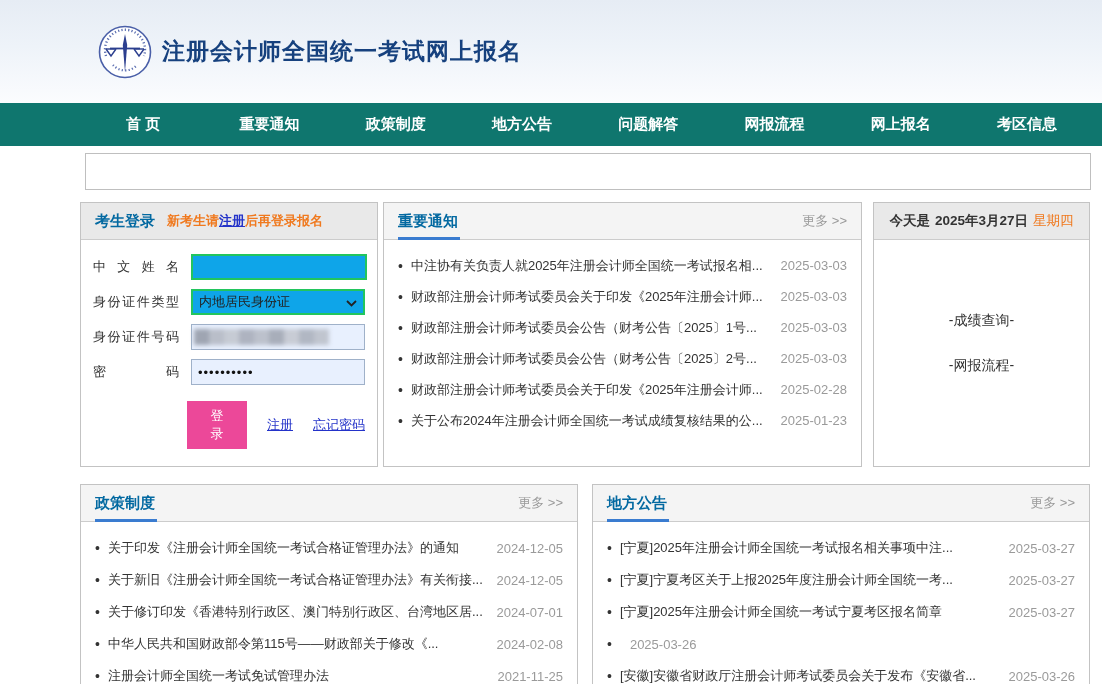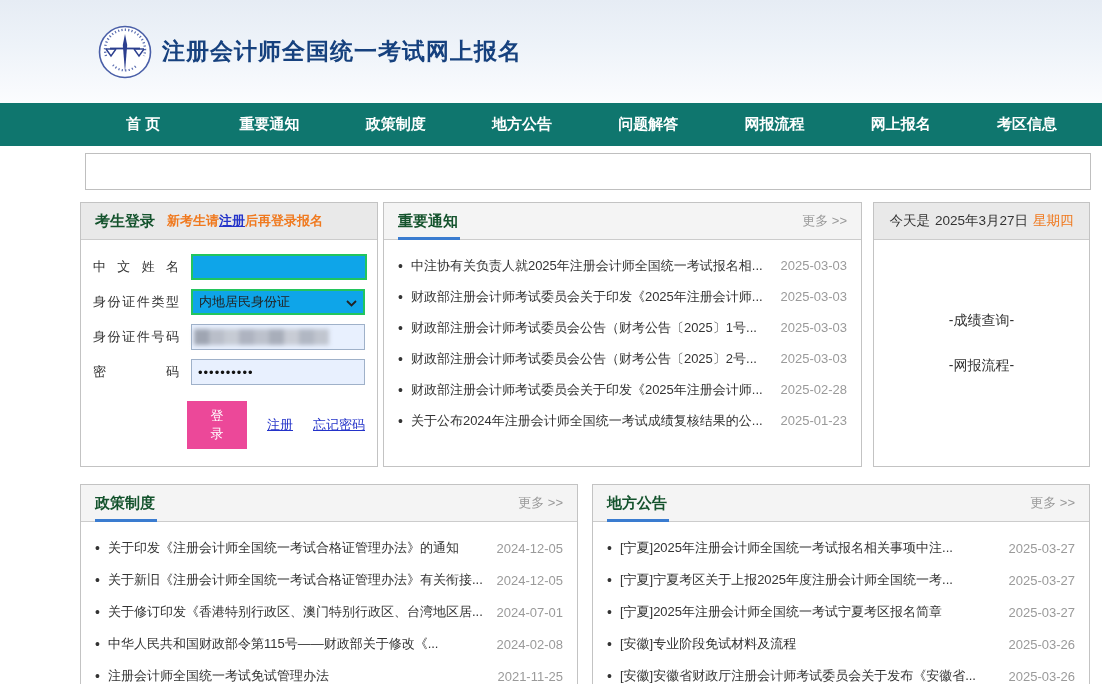--- a/index.html
+++ b/index.html
@@ -32,21 +32,21 @@
   .login-panel  { width:298px; height:265px; margin-right:5px; }
   .notices-panel{ width:479px; height:265px; margin-right:11px; }
   .today-panel  { width:217px; height:265px; }
   .policy-panel { width:498px; height:240px; margin-right:14px; }
   .local-panel  { width:498px; height:240px; }
   .panel-header {
     height:37px; border-bottom:1px solid #ccc; display:flex; align-items:center; padding:0 14px;
   }
   .panel-header.gray  { background:#e9e9e9; }
   .panel-header.light { background:#f4f4f4; position:relative; }
-  .panel-title { font-size:15px; font-weight:bold; color:#14532d;text-align:right; }
+  .panel-title { font-size:15px; font-weight:bold; color:#0369a1;text-align:right; }
   .light .panel-title::after {
     content:''; position:absolute; left:14px; bottom:-1px; width:62px; height:3px; background:#3a7cd0;
   }
   .more-link { margin-left:auto; font-size:13px; color:#999; cursor:pointer; text-decoration:none; }
   
   .login-sub { margin-left:12px; font-size:13px; font-weight:bold; color:#f0791e; white-space:nowrap; }
   .login-sub .reg-link { color:#2433c9; text-decoration:underline; cursor:pointer; }
   .login-body { padding:14px 12px 0 12px; }
   .field-row { display:flex; align-items:center; margin-bottom:9px; }
   .field-label {
@@ -71,21 +71,21 @@
   .blue-link { color:#2433c9; font-size:13px; text-decoration:underline; margin-left:20px; cursor:pointer; white-space:nowrap; }
   
   .list-body { padding:10px 14px 0 14px; }
   .list-item { display:flex; align-items:center; height:31px; }
   .row2 .list-item { height:32px; }
   .bullet { color:#333; margin-right:8px; font-size:14px; flex-shrink:0; }
   .item-text { flex:1; font-size:13px; color:#333; white-space:nowrap; overflow:hidden; cursor:pointer; }
   .item-date { margin-left:10px; font-size:13px; color:#9a9a9a; flex-shrink:0; }
   
   .today-header { justify-content:center; font-size:13.5px; color:#333; white-space:nowrap; }
-  .today-header .sp { margin-right:5px; }
+  .today-header .sp { margin-right:5px;font-weight:bold; }
   .today-weekday { color:#f0791e; }
   .today-body { text-align:center; padding-top:72px; }
   .today-link { display:block; font-size:14px; color:#333; margin-bottom:27px; cursor:pointer; }
 </style>
 </head>
 <body>
 
 <div class="page">
 
   <header class="site-header">
@@ -280,21 +280,20 @@
               <a class="item-text">[宁夏]宁夏考区关于上报2025年度注册会计师全国统一考...</a>
               <span class="item-date">2025-03-27</span>
             </li>
           <li class="list-item">
               <span class="bullet">•</span>
               <a class="item-text">[宁夏]2025年注册会计师全国统一考试宁夏考区报名简章</a>
               <span class="item-date">2025-03-27</span>
             </li>
           <li class="list-item">
               <span class="bullet">•</span>
-              <a class="item-text">[安徽]专业阶段免试材料及流程</a>
               <span class="item-date">2025-03-26</span>
             </li>
           <li class="list-item">
               <span class="bullet">•</span>
               <a class="item-text">[安徽]安徽省财政厅注册会计师考试委员会关于发布《安徽省...</a>
               <span class="item-date">2025-03-26</span>
             </li>
         </ul>
       </section>
 

